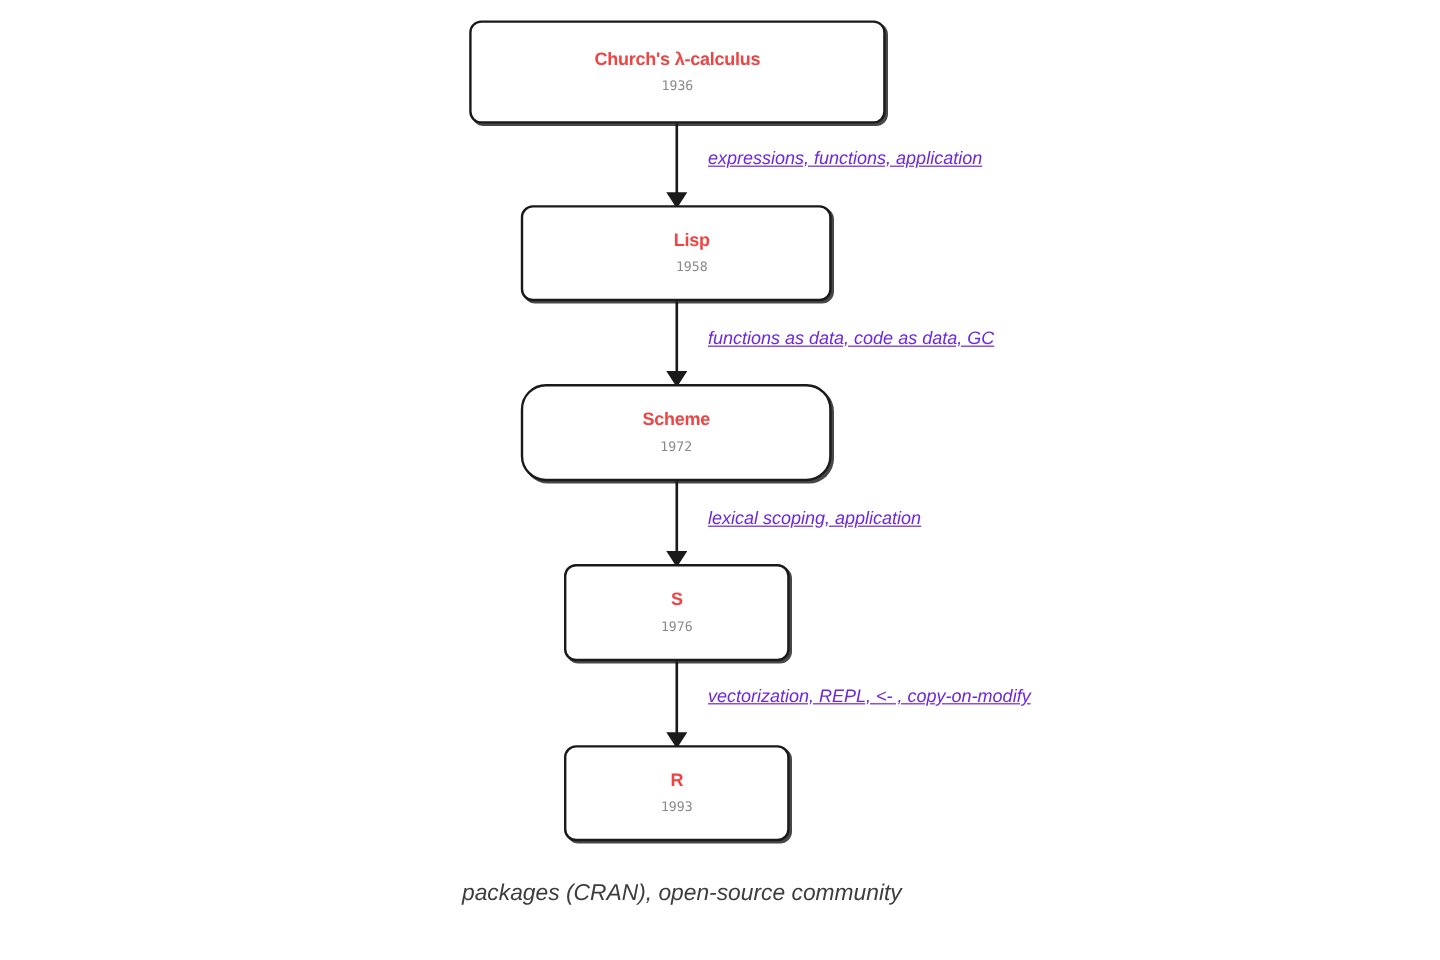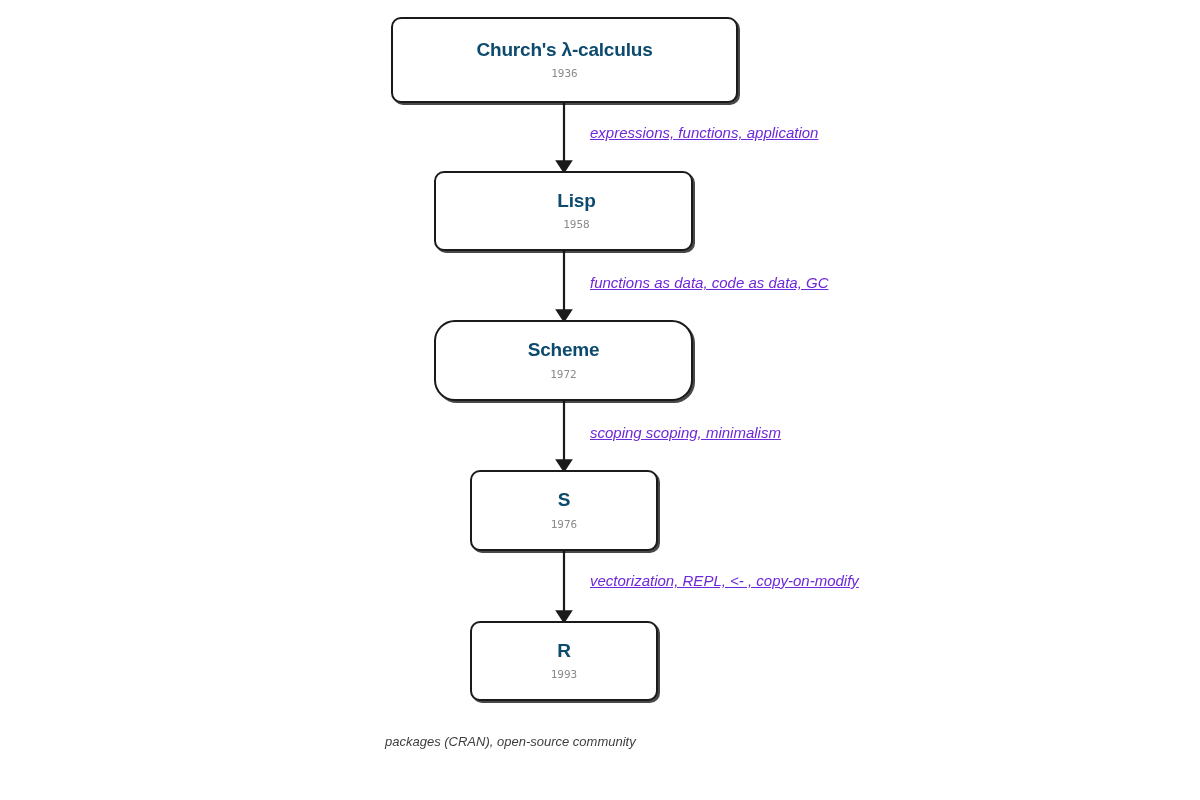--- a/index.html
+++ b/index.html
@@ -43,23 +43,23 @@
     border-radius: 10px;
     box-shadow: 2px 2px 0 rgba(20,20,20,0.78);
     display: flex;
     flex-direction: column;
     align-items: center;
     justify-content: center;
   }
   .node-title {
     font-family: "Liberation Sans", sans-serif;
     font-weight: bold;
-    font-size: 19px;
+    font-size: 15px;
     line-height: 1.05;
-    color: #0c4a6e;
+    color: #ef4444;
     letter-spacing: -0.2px;
     text-align: left;
     white-space: nowrap;
   }
   .node-year {
     font-family: "DejaVu Sans Mono", "Liberation Mono", monospace;
     font-size: 11px;
     color: #8a8a8a;
     margin-top: 8px;
     text-align: center;
@@ -89,21 +89,21 @@
   #edge-label-3 { left: 590px; top: 425px; }
   #edge-label-4 { left: 590px; top: 573px; }
 
   
   #footer-note {
     position: absolute;
     left: 385px;
     top: 735px;
     font-family: "Liberation Sans", sans-serif;
     font-style: italic;
-    font-size: 13px;
+    font-size: 19px;
     color: #3d3d3d;
     white-space: nowrap;
     line-height: 1;
   }
 </style>
 </head>
 <body>
 
 <div id="diagram-canvas">
 
@@ -143,18 +143,18 @@
     <div class="node-year">1976</div>
   </div>
 
   <div class="node" id="node-r">
     <div class="node-title">R</div>
     <div class="node-year">1993</div>
   </div>
 
   <div class="edge-label" id="edge-label-1">expressions, functions, application</div>
   <div class="edge-label" id="edge-label-2">functions as data, code as data, GC</div>
-  <div class="edge-label" id="edge-label-3">scoping scoping, minimalism</div>
+  <div class="edge-label" id="edge-label-3">lexical scoping, application</div>
   <div class="edge-label" id="edge-label-4">vectorization, REPL, &lt;- , copy-on-modify</div>
 
   <div id="footer-note">packages (CRAN), open-source community</div>
 
 </div>
 
 </body></html>

